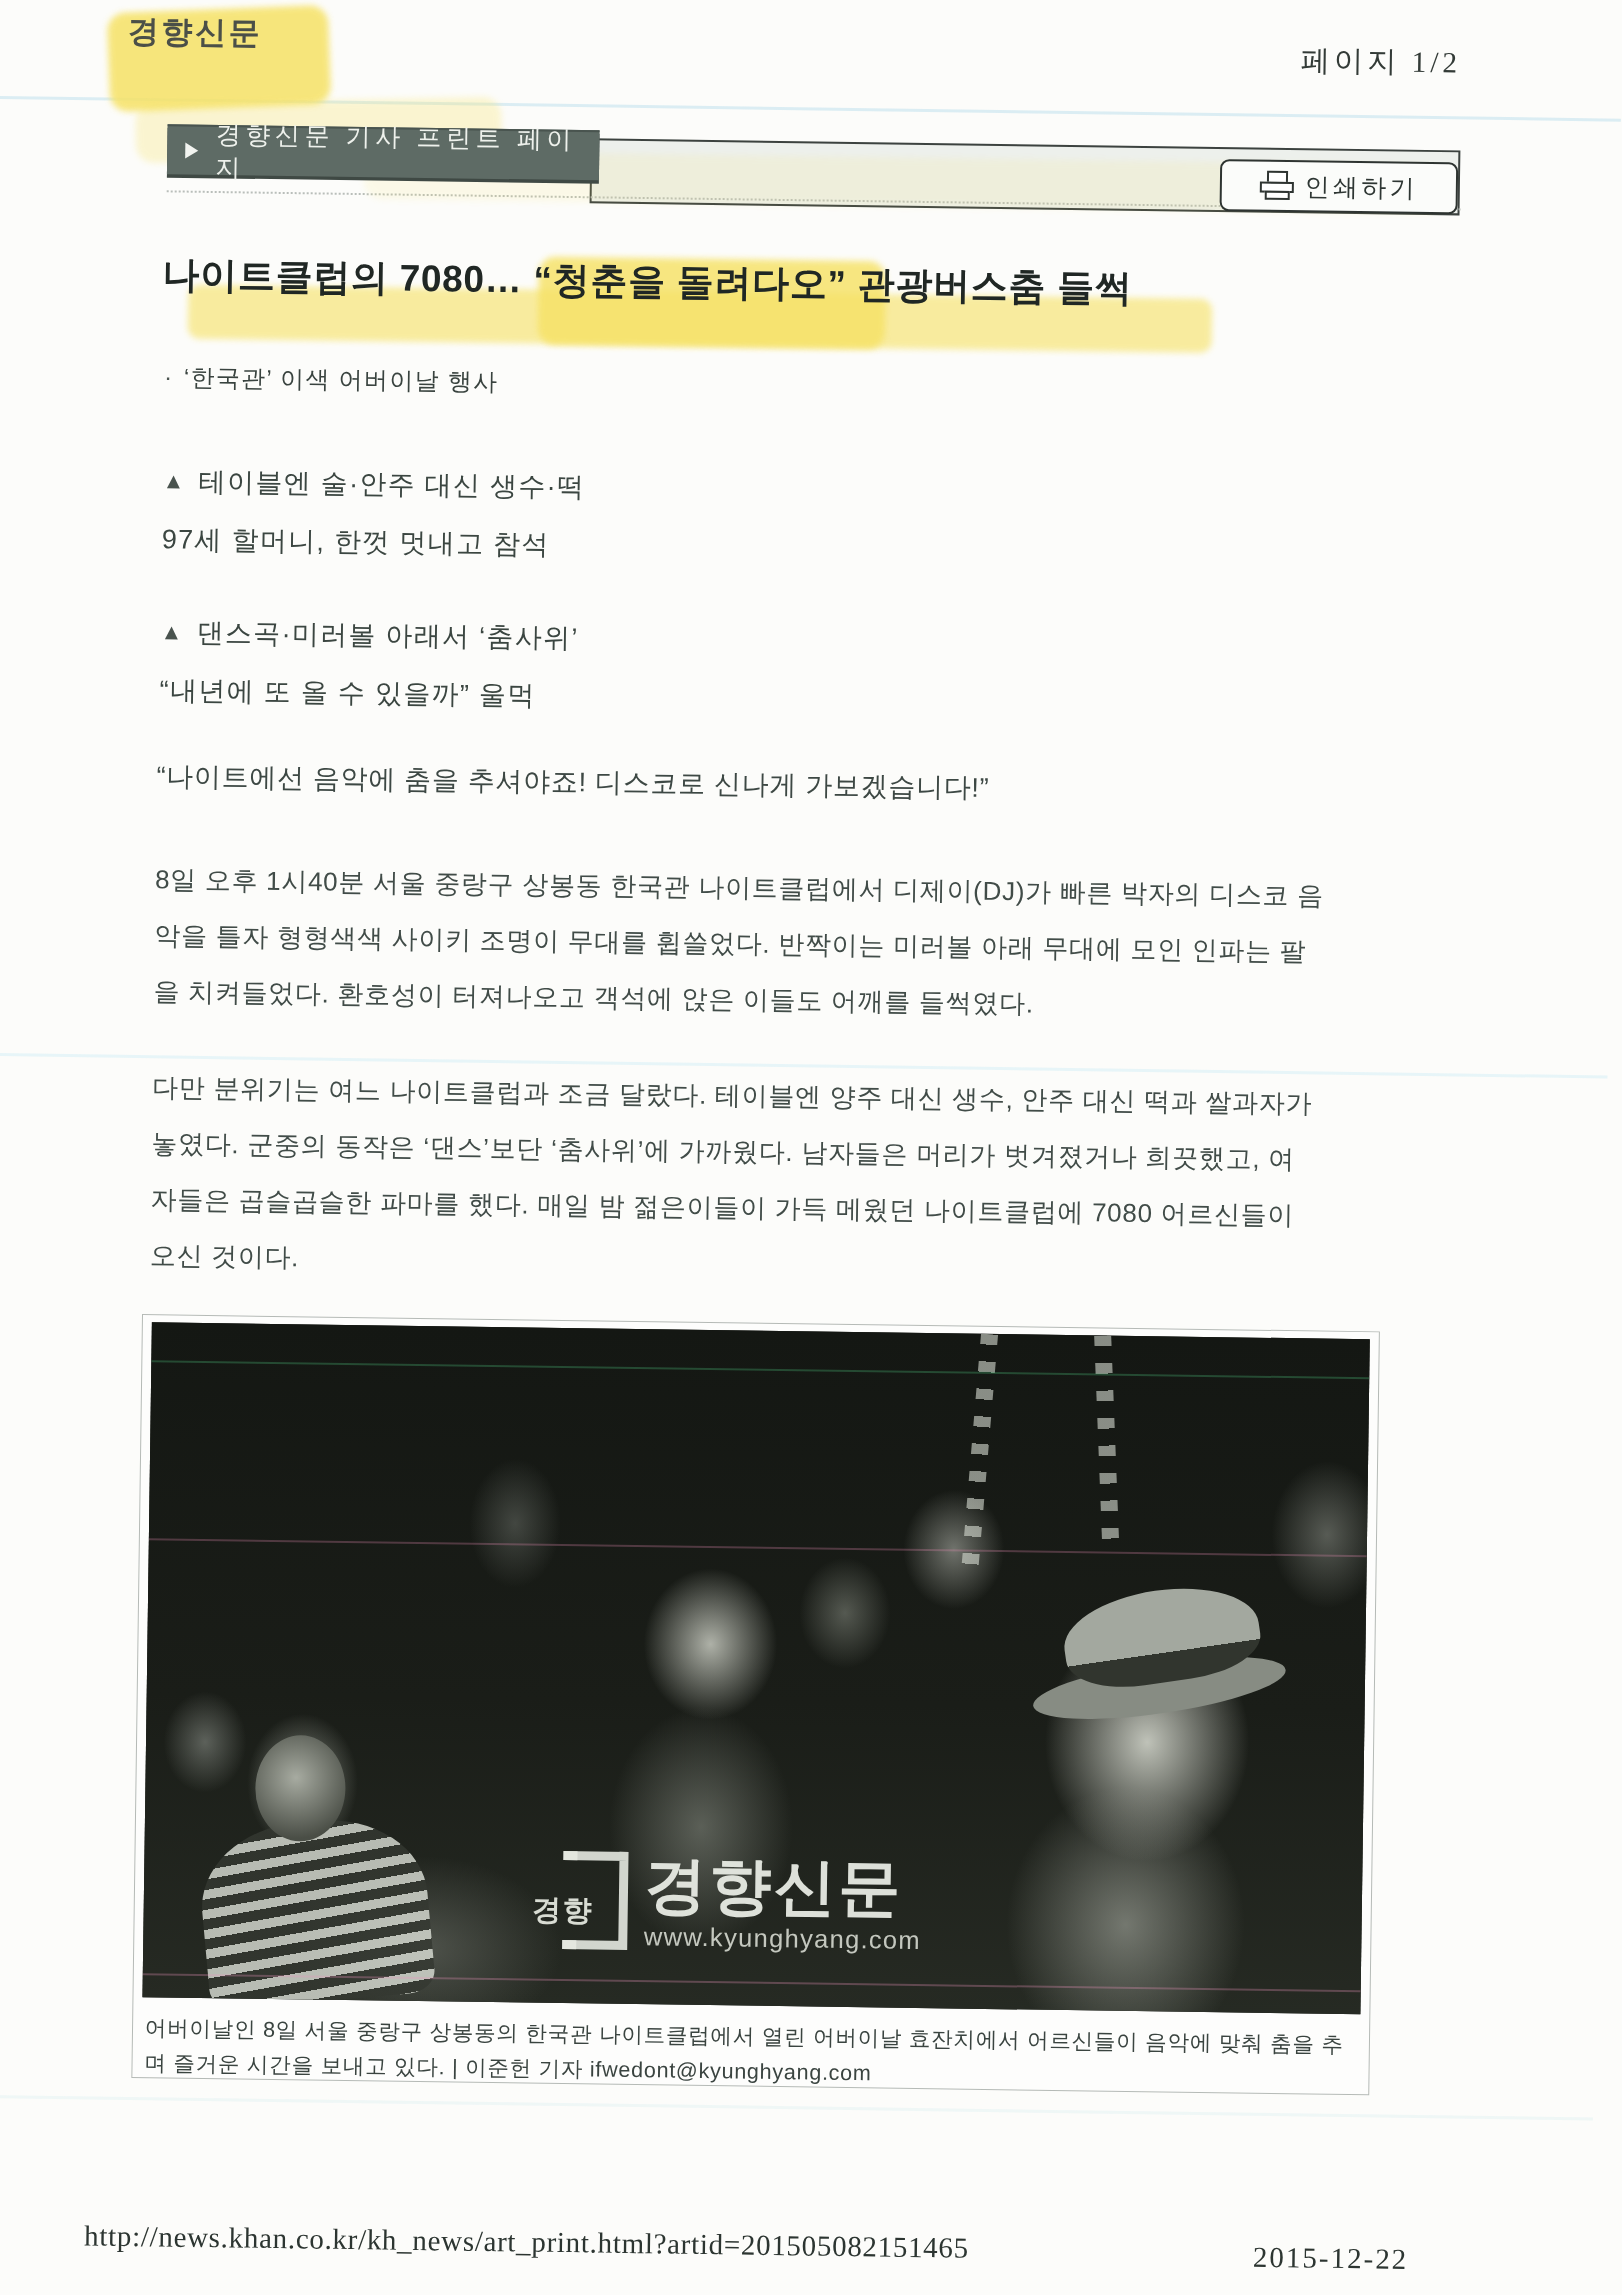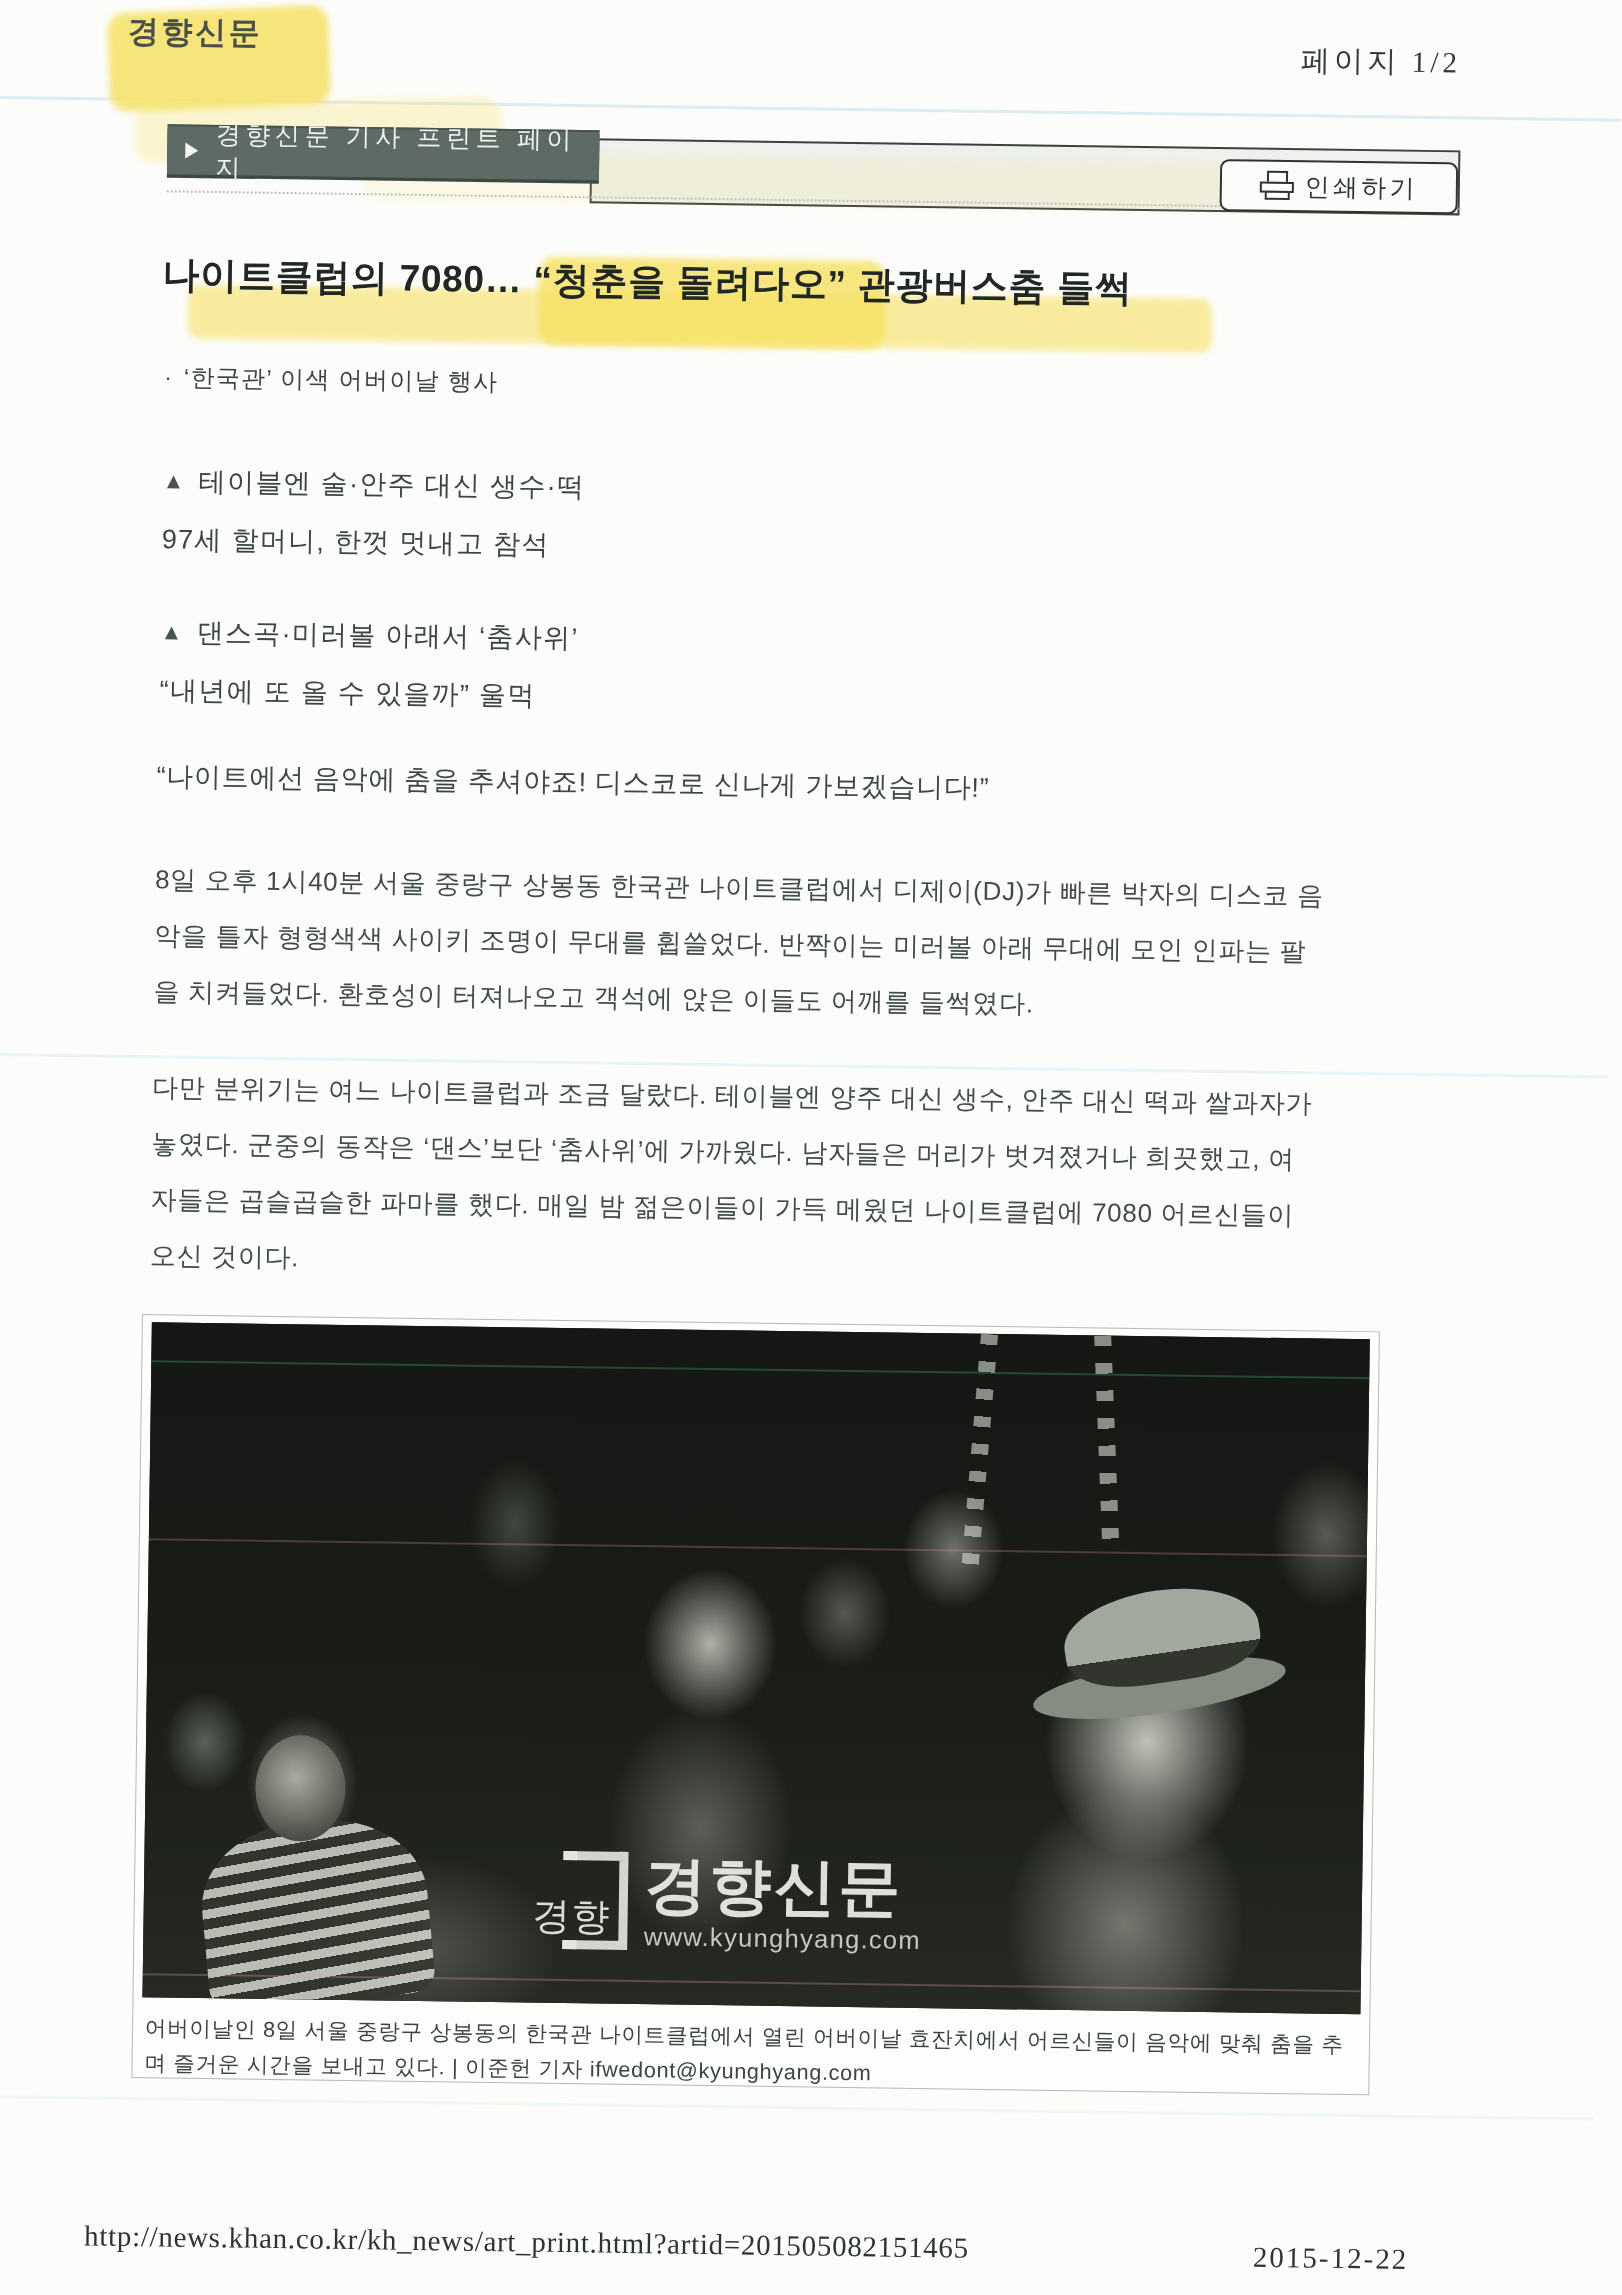--- a/index.html
+++ b/index.html
@@ -116,21 +116,21 @@
 
   .wm{position:absolute;left:419px;top:523px;display:flex;align-items:flex-start;}
   .wm-bracket{position:relative;width:65px;height:98px;box-sizing:border-box;
               border-top:9.2px solid rgba(230,233,225,.9);
               border-right:9.2px solid rgba(230,233,225,.9);
               border-bottom:9.2px solid rgba(230,233,225,.9);}
   .wm-bracket::before{content:"";position:absolute;left:0;top:0;width:14.4px;height:9.2px;
               background:rgba(230,233,225,.9);margin-top:-9.2px;}
   .wm-bracket::after{content:"";position:absolute;left:0;bottom:-9.2px;width:14.4px;height:9.2px;
               background:rgba(230,233,225,.9);}
-  .wm-small{position:absolute;left:-30px;top:31px;font-size:38px;font-weight:normal;
+  .wm-small{position:absolute;left:-30px;top:31px;font-size:29px;font-weight:bold;
             color:rgba(232,235,227,.92);letter-spacing:1.3px;}
   .wm-texts{margin-left:17px;}
   .wm-big{font-size:62px;font-weight:bold;color:rgba(236,239,231,.93);letter-spacing:2.6px;line-height:65px;}
   .wm-url{font-size:25.5px;color:rgba(224,228,219,.85);margin-top:5.2px;letter-spacing:1.3px;}
 
   .caption{position:absolute;left:11.8px;top:695px;width:1214px;font-size:21.6px;
            line-height:35px;color:#3a4440;letter-spacing:0.7px;white-space:pre-line;}
 
   
   .footer-url{position:absolute;left:115px;top:2220px;font-size:29px;color:#2c3531;

